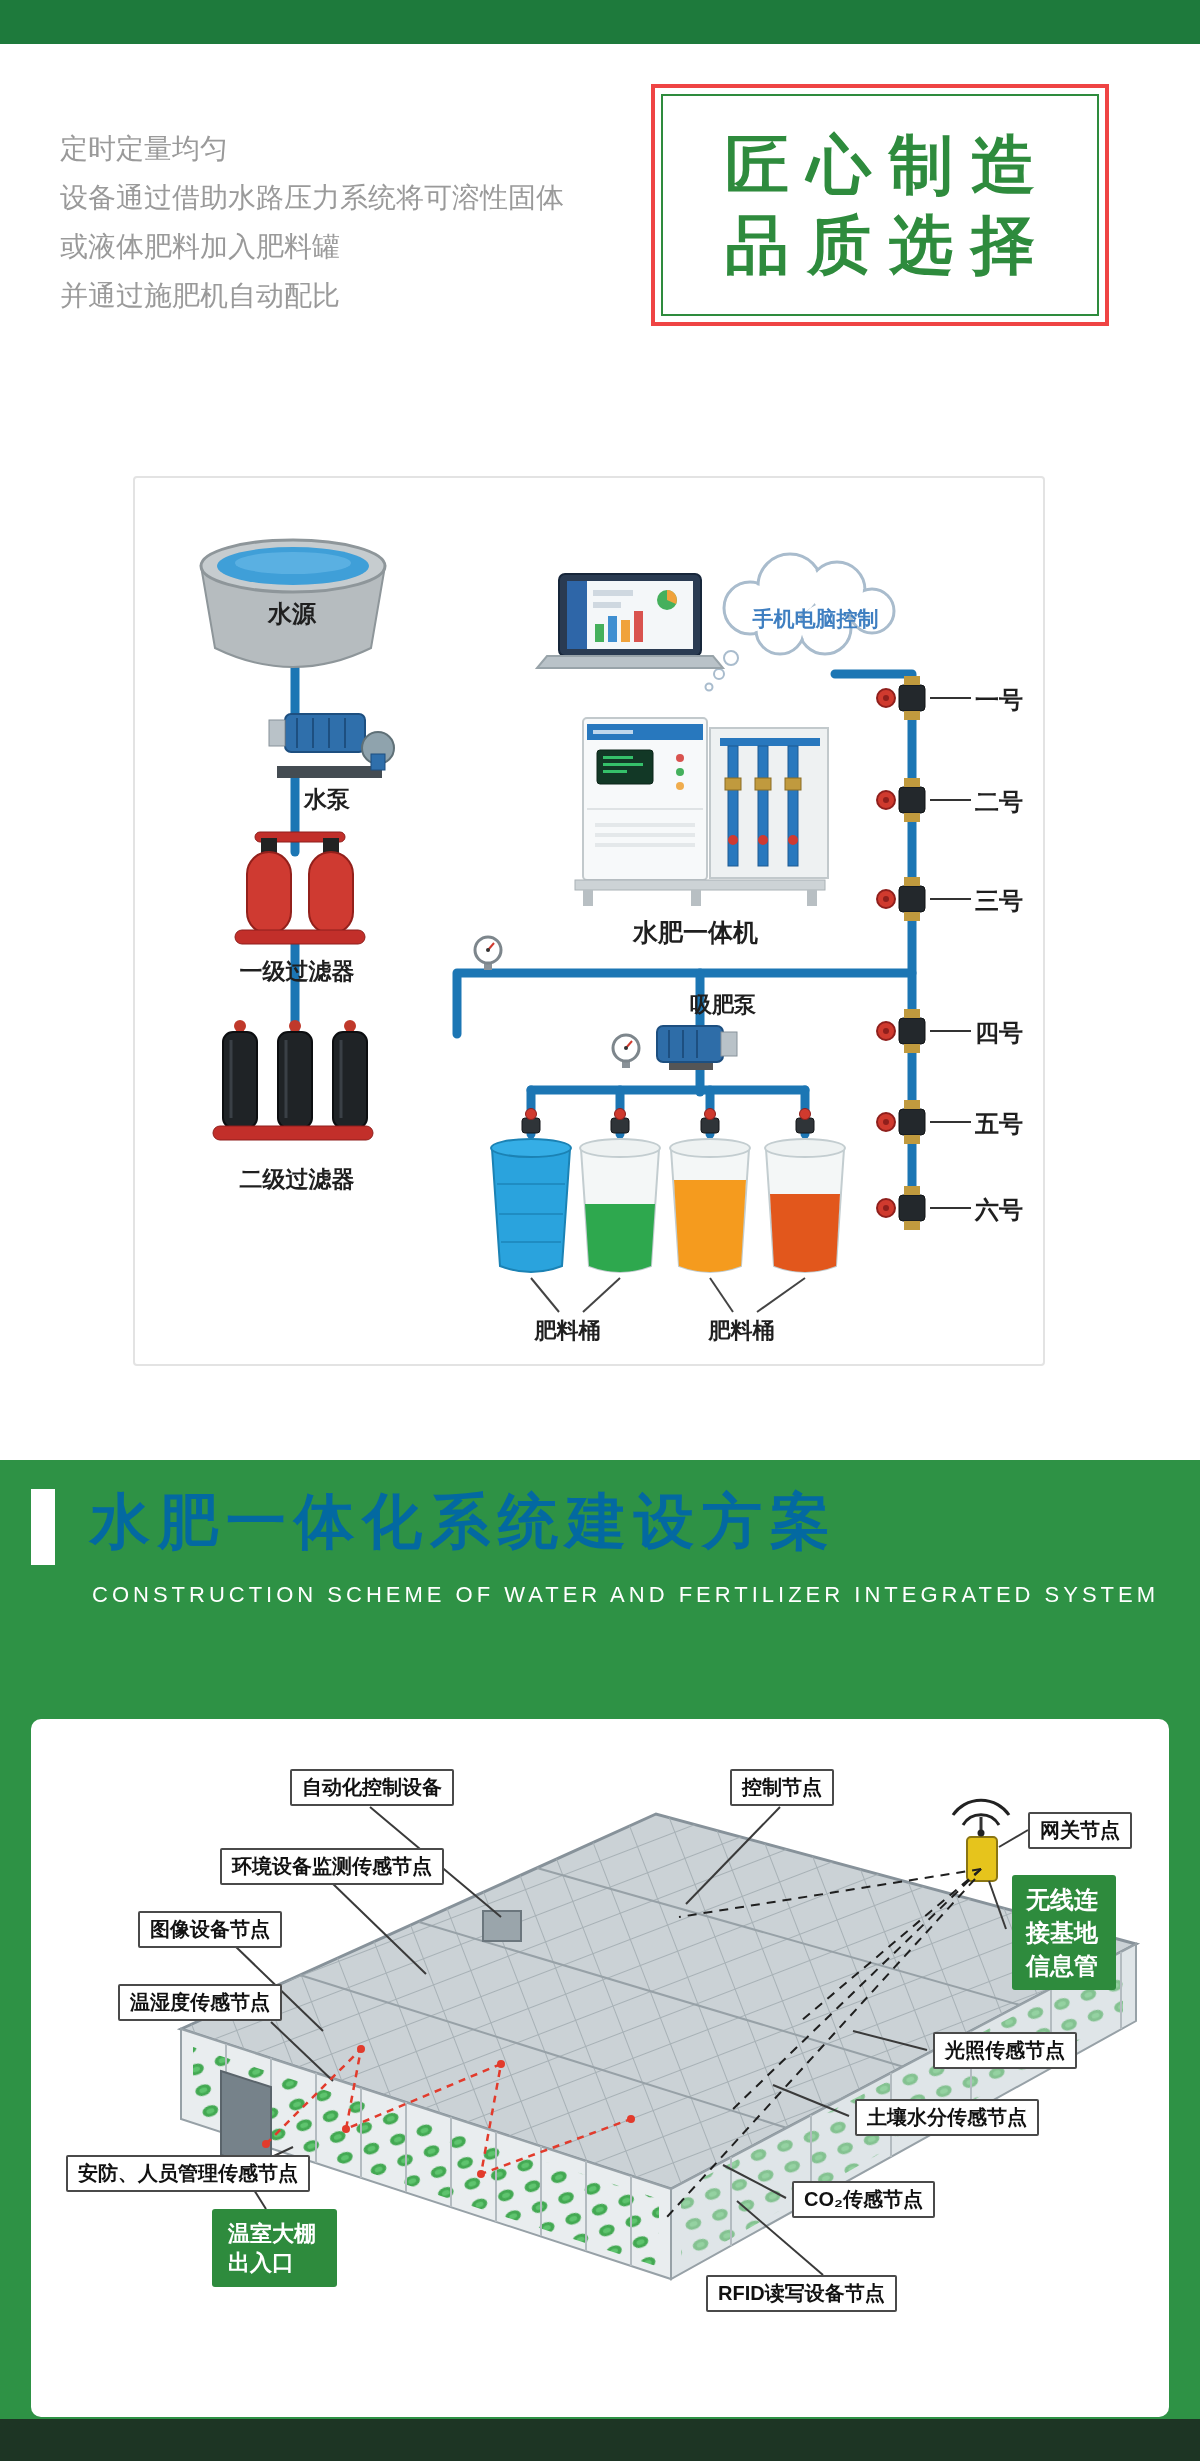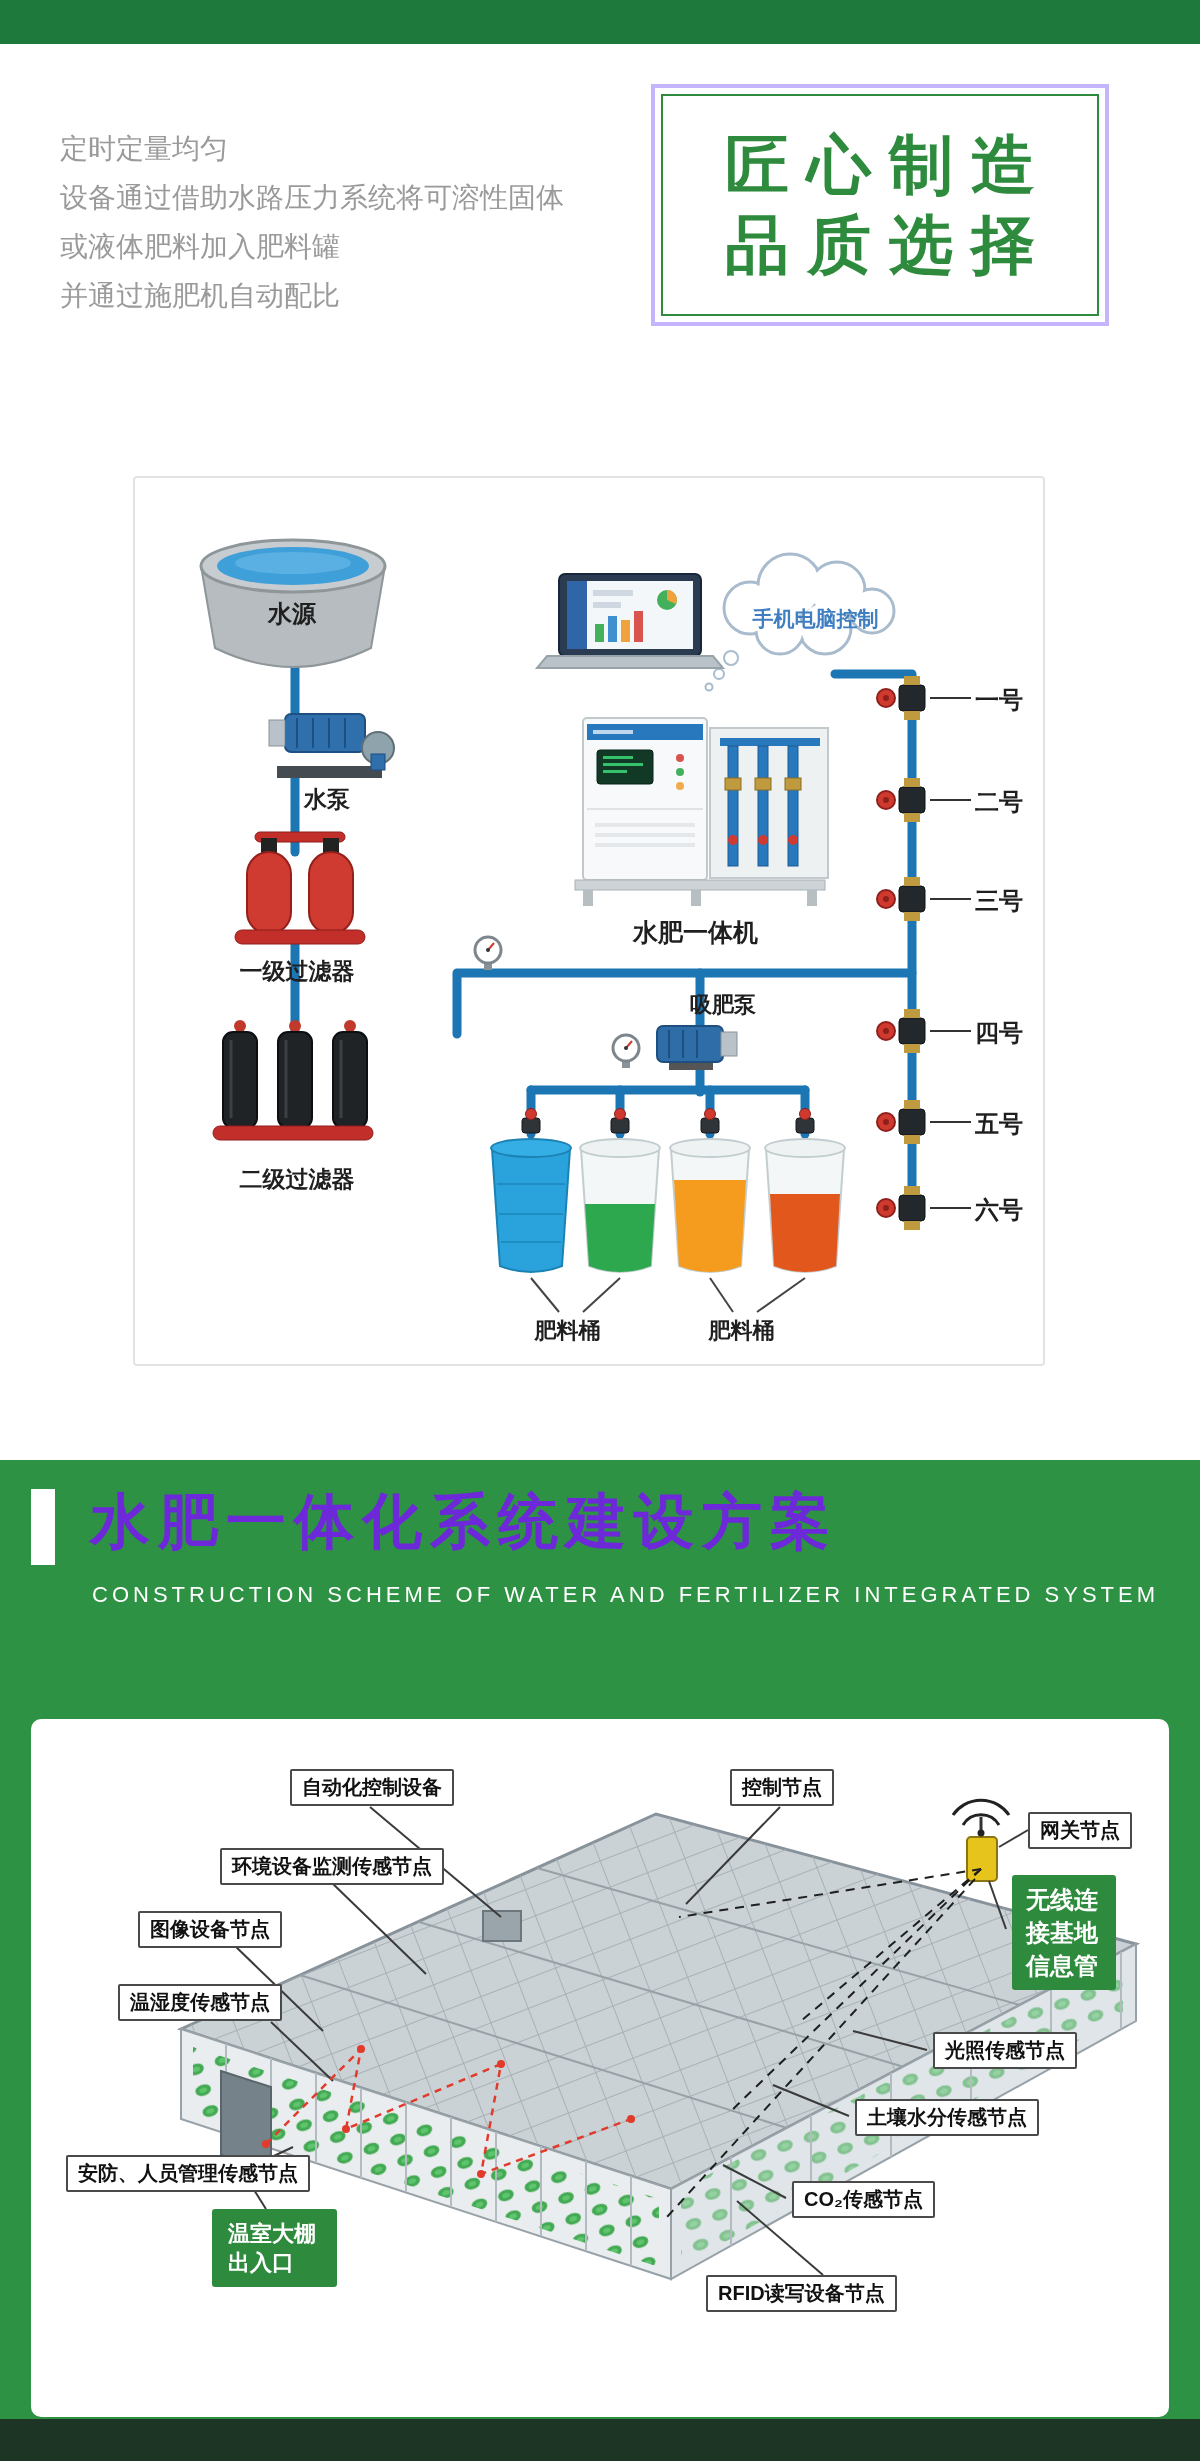--- a/index.html
+++ b/index.html
@@ -1,30 +1,30 @@
 <!DOCTYPE html>
 <html><head>
 <meta charset="utf-8">
 <style>
 *{margin:0;padding:0;box-sizing:border-box}
 body{background:#fff;font-family:"Liberation Sans","DejaVu Sans",sans-serif}
 .page{position:relative;width:1200px;height:2461px;margin:0 auto;background:#fff;overflow:hidden}
 .top-bar{position:absolute;left:0;top:0;width:1200px;height:44px;background:#1e7a3c}
 .intro-lines{position:absolute;left:60px;top:124px;font-size:28px;line-height:49px;color:#9a9a9a}
-.badge{position:absolute;left:651px;top:84px;width:458px;height:242px;border:4px solid #c4b5fd;background:#fff}
+.badge{position:absolute;left:651px;top:84px;width:458px;height:242px;border:4px solid #ef4444;background:#fff}
 .badge-inner{position:absolute;inset:6px;border:2px solid #2e8b3d;display:flex;flex-direction:column;align-items:center;justify-content:center;gap:10px}
 .badge-line{font-size:64px;font-weight:700;color:#2e8b3d;letter-spacing:18px;text-indent:18px;line-height:1.1;white-space:nowrap}
 .diagram-panel{position:absolute;left:133px;top:476px;width:912px;height:890px;border:2px solid #e3e3e3;border-radius:4px;background:#fff}
 .diagram-panel>svg{position:absolute;left:0;top:0}
 .dlabel{position:absolute;font-weight:700;font-size:23px;color:#1f1f1f;text-align:center}
 .dlabel.blue{color:#3f7fc1;font-size:21px}
 .vlabel{position:absolute;left:840px;width:70px;font-weight:700;font-size:24px;color:#1f1f1f;text-align:left}
 .green-section{position:absolute;left:0;top:1460px;width:1200px;height:1001px;background:#2e9245}
 .title-mark{position:absolute;left:31px;top:1489px;width:24px;height:76px;background:#fff}
-.scheme-title{position:absolute;left:90px;top:1482px;font-size:60px;font-weight:700;color:#6d28d9;letter-spacing:8px;white-space:nowrap}
+.scheme-title{position:absolute;left:90px;top:1482px;font-size:60px;font-weight:700;color:#0369a1;letter-spacing:8px;white-space:nowrap}
 .scheme-subtitle{position:absolute;left:92px;top:1582px;font-size:22px;color:#fff;letter-spacing:4px;white-space:nowrap}
 .scheme-panel{position:absolute;left:31px;top:1719px;width:1138px;height:698px;background:#fff;border-radius:10px;overflow:hidden}
 .scheme-panel>svg{position:absolute;left:0;top:0}
 .callout{position:absolute;background:#fff;border:2px solid #4a4a4a;border-radius:2px;padding:3px 10px;font-size:20px;font-weight:700;color:#111;white-space:nowrap}
 .callout-green{position:absolute;background:#2e8b3d;color:#fff;font-weight:700;text-align:left;border-radius:3px}
 #c-wireless{left:981px;top:156px;width:104px;padding:8px 14px;font-size:24px;line-height:33px}
 #c-entrance{left:181px;top:490px;width:125px;padding:10px 16px;font-size:22px;line-height:29px}
 .scheme-footer{position:absolute;left:32px;top:628px;width:1074px;height:40px;background:#1d5c2f;color:#fff;font-size:21px;font-weight:700;text-align:center;line-height:40px;letter-spacing:1px}
 .bottom-strip{position:absolute;left:0;top:2419px;width:1200px;height:42px;background:#1d3524}
 </style>

